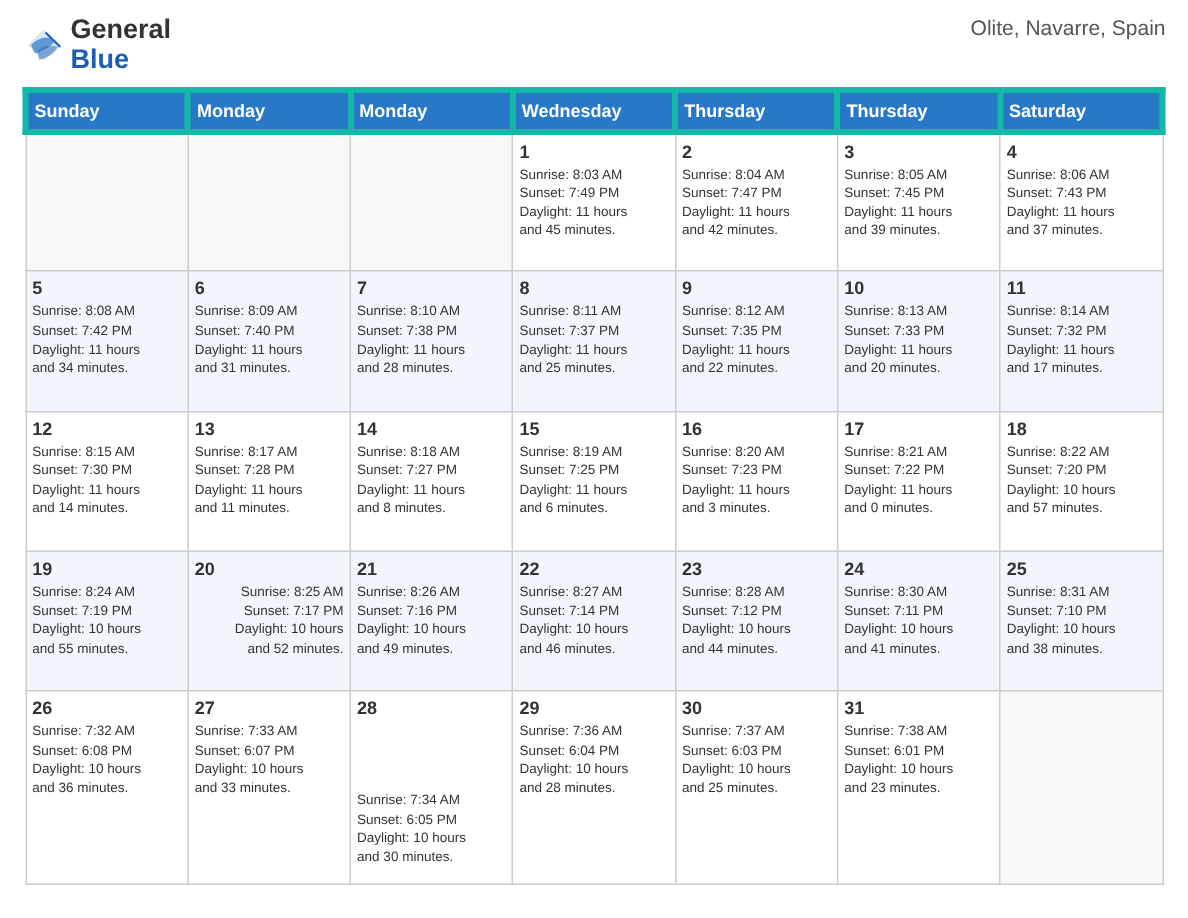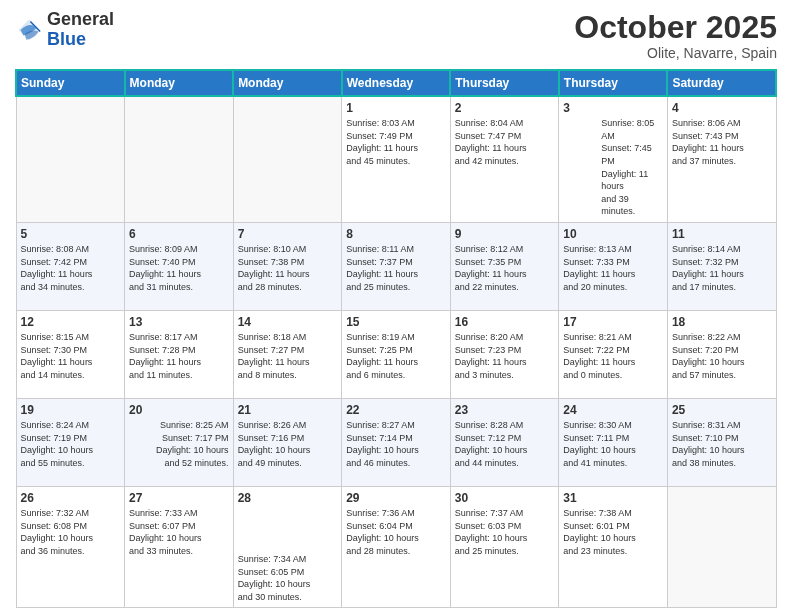--- a/index.html
+++ b/index.html
@@ -59,21 +59,21 @@
       width: 100%;
       table-layout: fixed;
     }
     .calendar th {
       background-color: #2878c8;
       color: white;
       font-size: 12px;
       font-weight: bold;
       padding: 5px 4px;
       text-align: left;
-      border: 2px solid #14b8a6;
+      border: 4px solid #14b8a6;
     }
     .calendar td {
       border: 1px solid #ccc;
       vertical-align: top;
       padding: 4px 4px;
       font-size: 9.5px;
       color: #333;
       background: #fff;
       height: 88px;
     }
@@ -105,21 +105,20 @@
         <polygon points="22,8 36,22" fill="none" stroke="#1a5fb4" stroke-width="2"></polygon>
         <path d="M8 20 Q20 8 32 16 Q24 24 12 28 Z" fill="#2878c8" opacity="0.7"></path>
         <path d="M14 26 Q22 18 34 22 Q28 32 16 34 Z" fill="#1a5fb4" opacity="0.5"></path>
       </svg>
       <div class="logo-text">
         <span class="logo-general">General</span><br>
         <span class="logo-blue">Blue</span>
       </div>
     </div>
     <div class="title-block">
-      <div class="month-title">October 2025</div>
       <div class="subtitle">Olite, Navarre, Spain</div>
     </div>
   </div>
 
   <table class="calendar">
     <thead>
       <tr>
         <th>Sunday</th>
         <th>Monday</th>
         <th>Monday</th>
@@ -143,21 +142,21 @@
           </td>
           <td>
             <div class="day-number">2</div>
             <div class="day-info" style="white-space: pre-line;">Sunrise: 8:04 AM
 Sunset: 7:47 PM
 Daylight: 11 hours
 and 42 minutes.</div>
           </td>
           <td>
             <div class="day-number">3</div>
-            <div class="day-info" style="white-space: pre-line; margin-left: 38px;">Sunrise: 8:05 AM
+            <div class="day-info" style="white-space: pre-line;">Sunrise: 8:05 AM
 Sunset: 7:45 PM
 Daylight: 11 hours
 and 39 minutes.</div>
           </td>
           <td>
             <div class="day-number">4</div>
             <div class="day-info" style="white-space: pre-line;">Sunrise: 8:06 AM
 Sunset: 7:43 PM
 Daylight: 11 hours
 and 37 minutes.</div>

